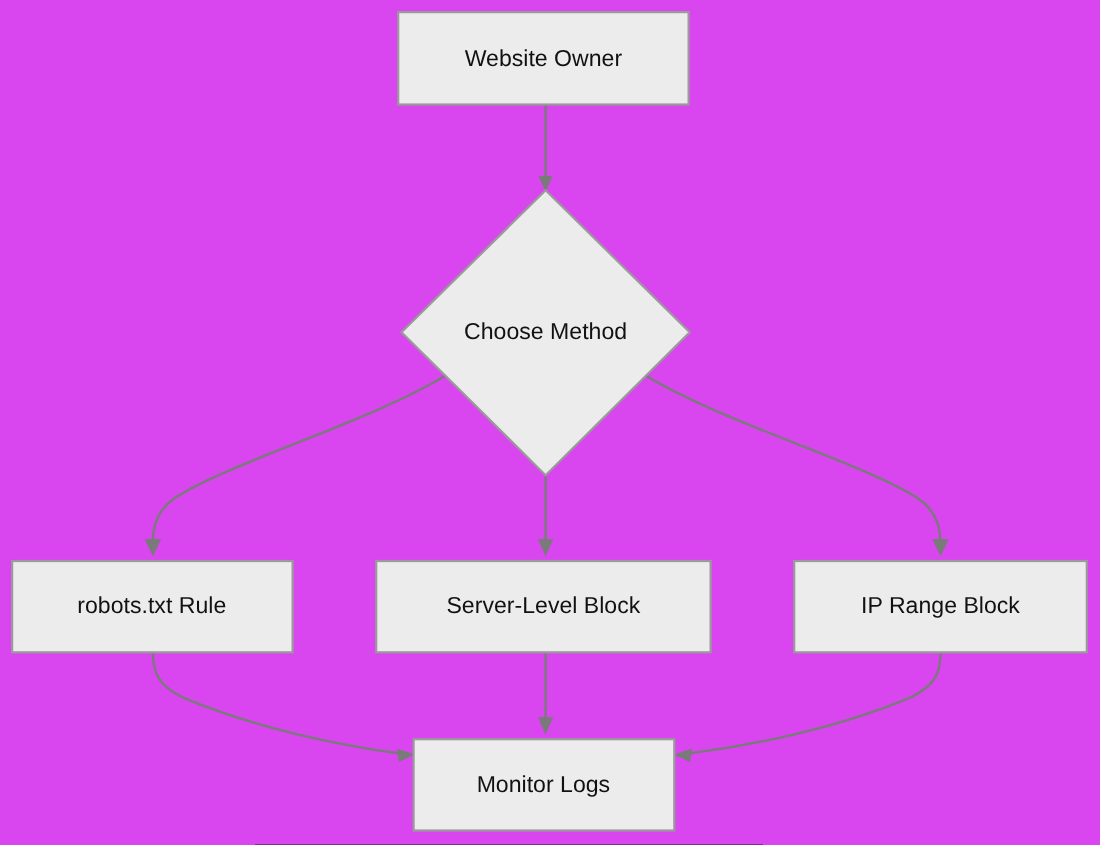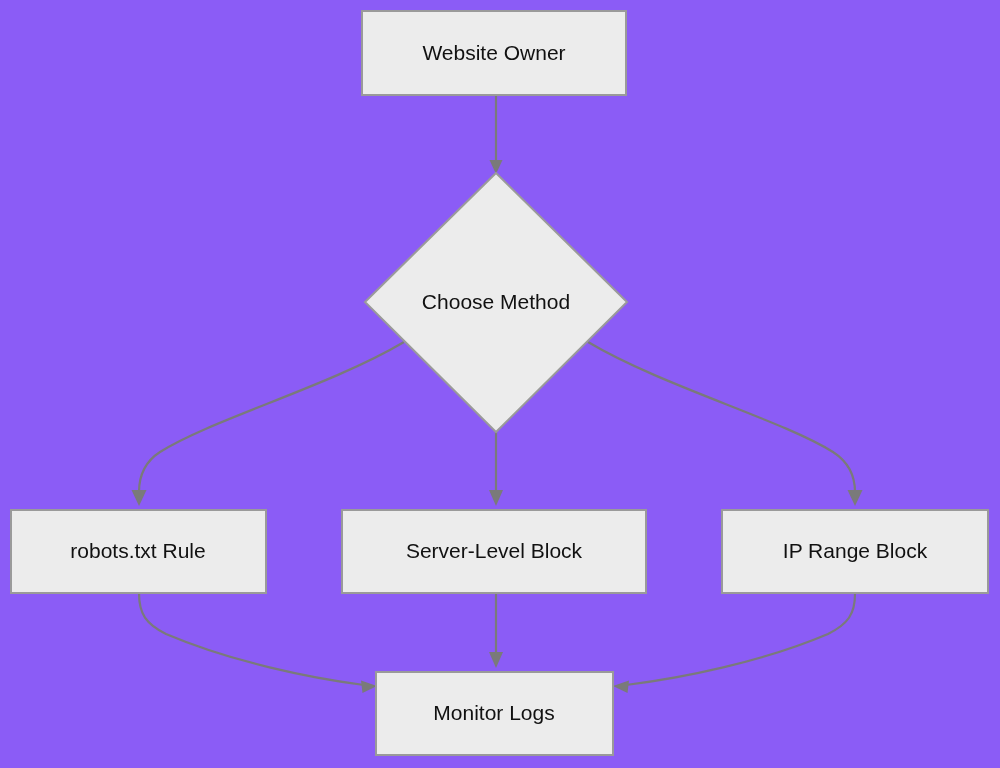--- a/index.html
+++ b/index.html
@@ -11,21 +11,21 @@
   body {
     width: 1000px;
     height: 768px;
     overflow: hidden;
     font-family: "Liberation Sans", sans-serif;
   }
   #diagram-root {
     position: relative;
     width: 1000px;
     height: 768px;
-    background: #8b5cf6;
+    background: #d946ef;
   }
   svg.flow-svg {
     display: block;
     width: 1000px;
     height: 768px;
   }
   .node-shape {
     fill: #ececec;
     stroke: #9a9a9a;
     stroke-width: 2;

